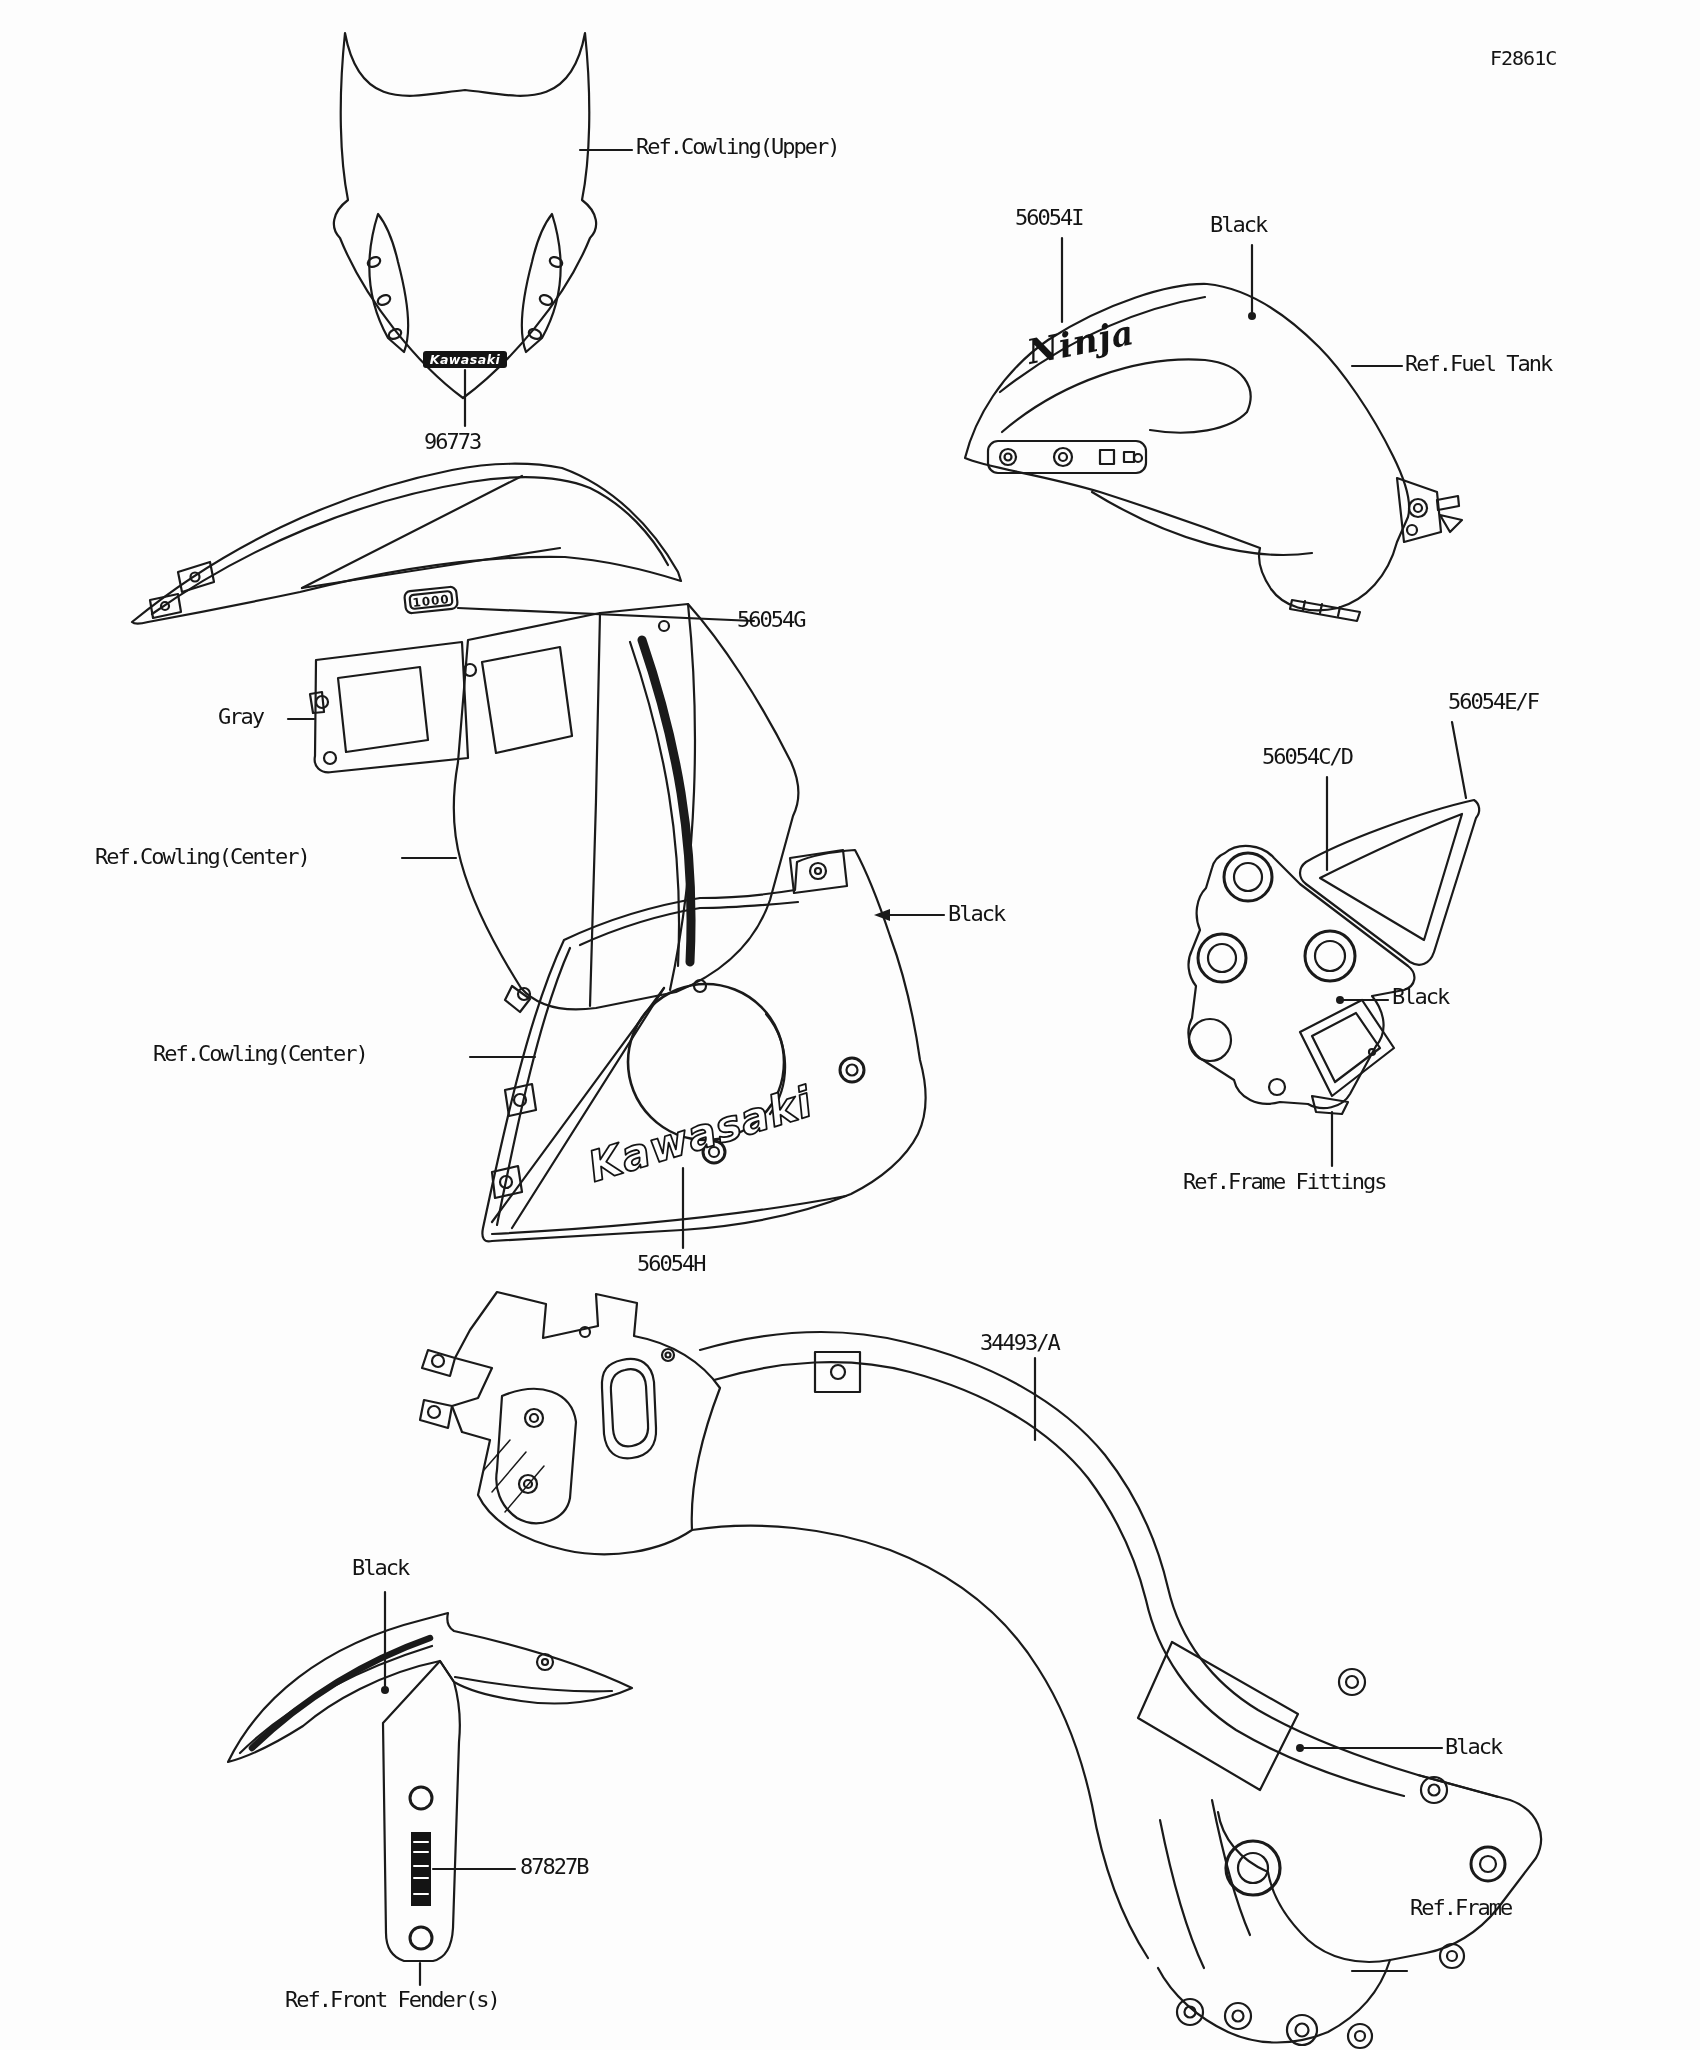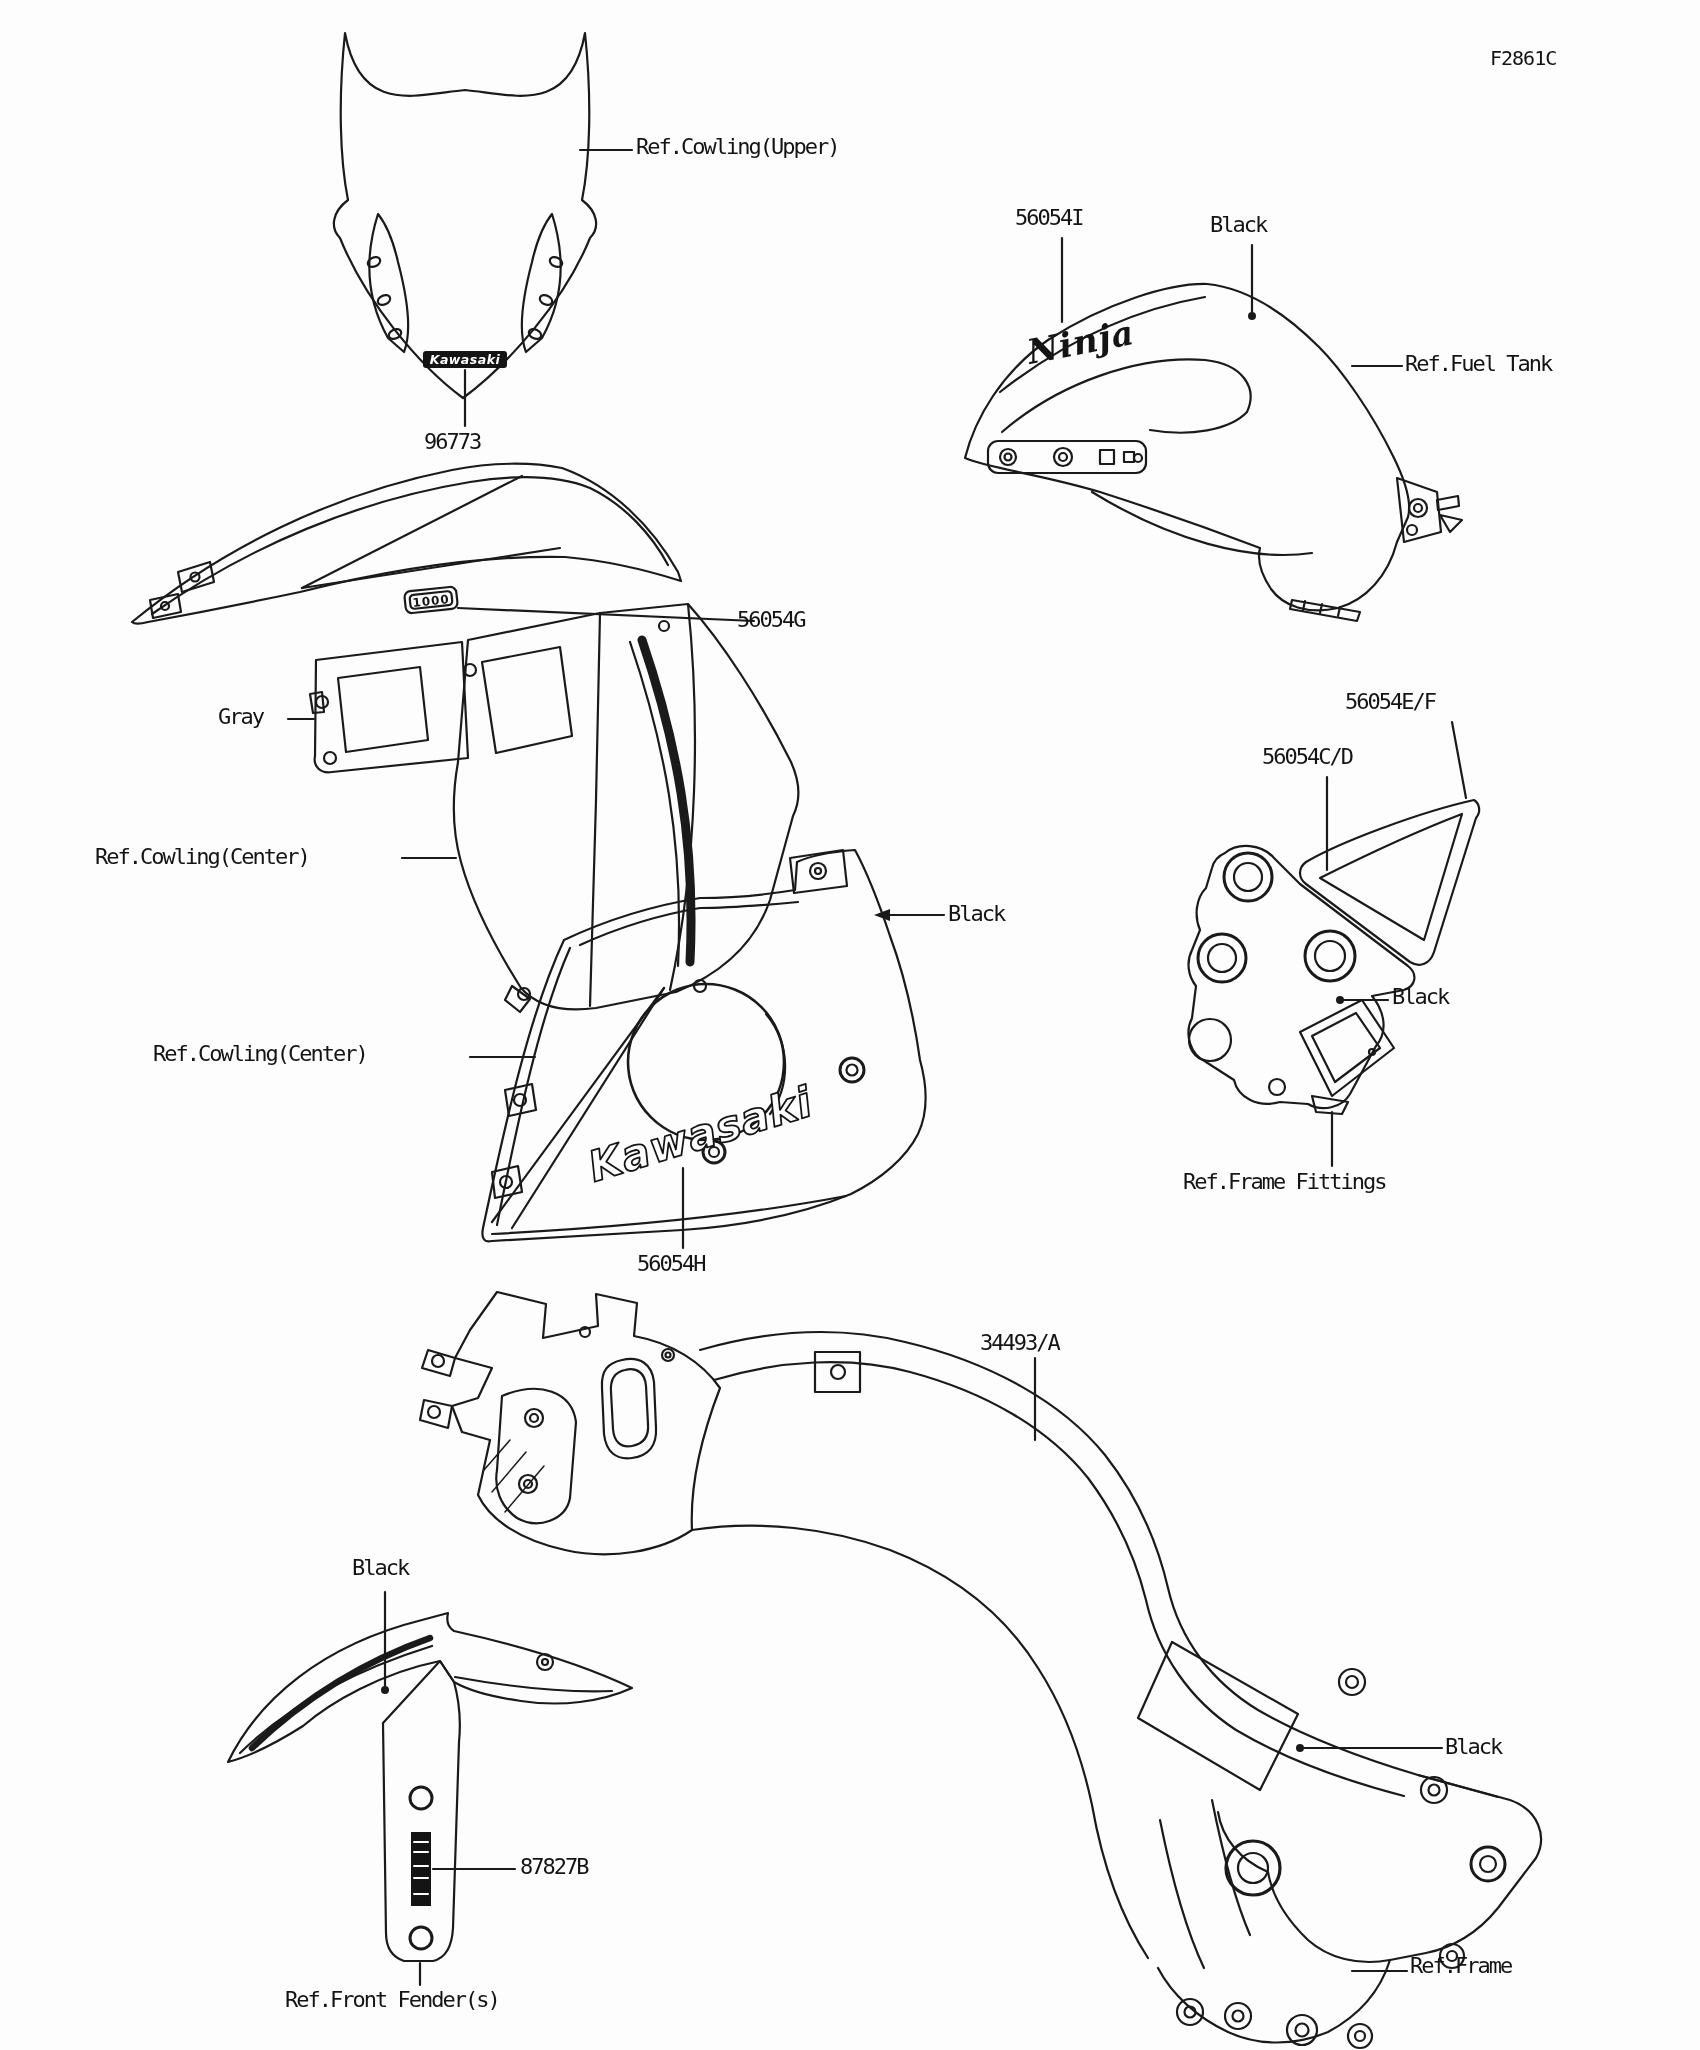--- a/index.html
+++ b/index.html
@@ -282,23 +282,23 @@
   <div class="lbl" style="left:424px;top:430px">96773</div>
   <div class="lbl" style="left:1015px;top:206px">56054I</div>
   <div class="lbl" style="left:1210px;top:213px">Black</div>
   <div class="lbl" style="left:1405px;top:352px">Ref.Fuel Tank</div>
   <div class="lbl" style="left:737px;top:608px">56054G</div>
   <div class="lbl" style="left:218px;top:705px">Gray</div>
   <div class="lbl" style="left:95px;top:845px">Ref.Cowling(Center)</div>
   <div class="lbl" style="left:948px;top:902px">Black</div>
   <div class="lbl" style="left:153px;top:1042px">Ref.Cowling(Center)</div>
   <div class="lbl" style="left:637px;top:1252px">56054H</div>
-  <div class="lbl" style="left:1345px;top:690px">56054E/F</div>
+  <div class="lbl" style="left:1448px;top:690px">56054E/F</div>
   <div class="lbl" style="left:1262px;top:745px">56054C/D</div>
   <div class="lbl" style="left:1392px;top:985px">Black</div>
   <div class="lbl" style="left:1183px;top:1170px">Ref.Frame Fittings</div>
   <div class="lbl" style="left:980px;top:1331px">34493/A</div>
   <div class="lbl" style="left:352px;top:1556px">Black</div>
   <div class="lbl" style="left:520px;top:1855px">87827B</div>
   <div class="lbl" style="left:285px;top:1988px">Ref.Front Fender(s)</div>
   <div class="lbl" style="left:1445px;top:1735px">Black</div>
-  <div class="lbl" style="left:1410px;top:1954px">Ref.Frame</div>
+  <div class="lbl" style="left:1410px;top:1896px">Ref.Frame</div>
 </div>
 
 </body></html>

